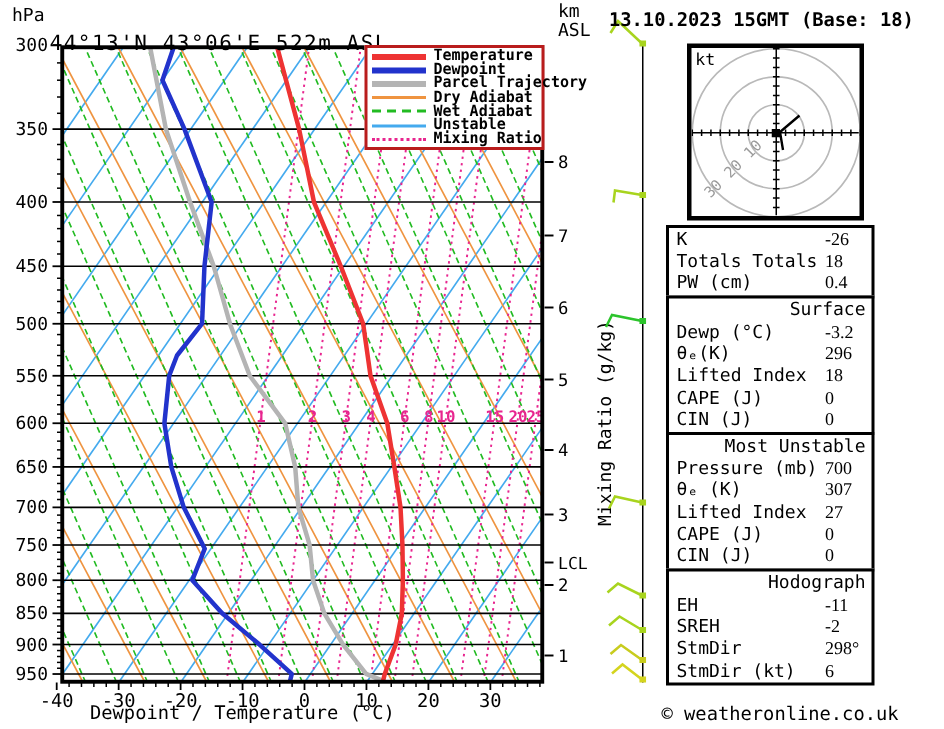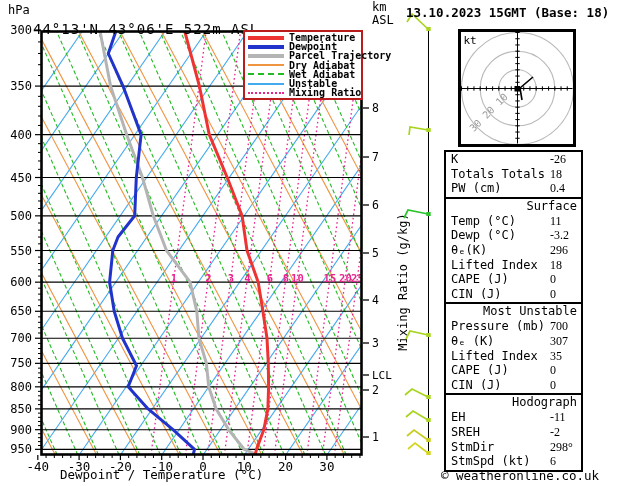--- a/index.html
+++ b/index.html
@@ -397,24 +397,20 @@
           <span class="panel-value">18</span>
         </div>
         <div class="panel-row">
           <span class="panel-label">PW (cm)</span>
           <span class="panel-value">0.4</span>
         </div>
       </div>
       <div class="panel-box">
         <div class="panel-header">Surface</div>
         <div class="panel-row">
-          <span class="panel-label">Temp (°C)</span>
-          <span class="panel-value">11</span>
-        </div>
-        <div class="panel-row">
           <span class="panel-label">Dewp (°C)</span>
           <span class="panel-value">-3.2</span>
         </div>
         <div class="panel-row">
           <span class="panel-label">θₑ(K)</span>
           <span class="panel-value">296</span>
         </div>
         <div class="panel-row">
           <span class="panel-label">Lifted Index</span>
           <span class="panel-value">18</span>
@@ -433,21 +429,21 @@
         <div class="panel-row">
           <span class="panel-label">Pressure (mb)</span>
           <span class="panel-value">700</span>
         </div>
         <div class="panel-row">
           <span class="panel-label">θₑ (K)</span>
           <span class="panel-value">307</span>
         </div>
         <div class="panel-row">
           <span class="panel-label">Lifted Index</span>
-          <span class="panel-value">35</span>
+          <span class="panel-value">27</span>
         </div>
         <div class="panel-row">
           <span class="panel-label">CAPE (J)</span>
           <span class="panel-value">0</span>
         </div>
         <div class="panel-row">
           <span class="panel-label">CIN (J)</span>
           <span class="panel-value">0</span>
         </div>
       </div>
@@ -459,20 +455,20 @@
         </div>
         <div class="panel-row">
           <span class="panel-label">SREH</span>
           <span class="panel-value">-2</span>
         </div>
         <div class="panel-row">
           <span class="panel-label">StmDir</span>
           <span class="panel-value">298°</span>
         </div>
         <div class="panel-row">
-          <span class="panel-label">StmSpd (kt)</span>
+          <span class="panel-label">StmDir (kt)</span>
           <span class="panel-value">6</span>
         </div>
       </div>
     </div>
 
   <div class="abs" id="watermark">© weatheronline.co.uk</div>
 </div>
 
 </body></html>

